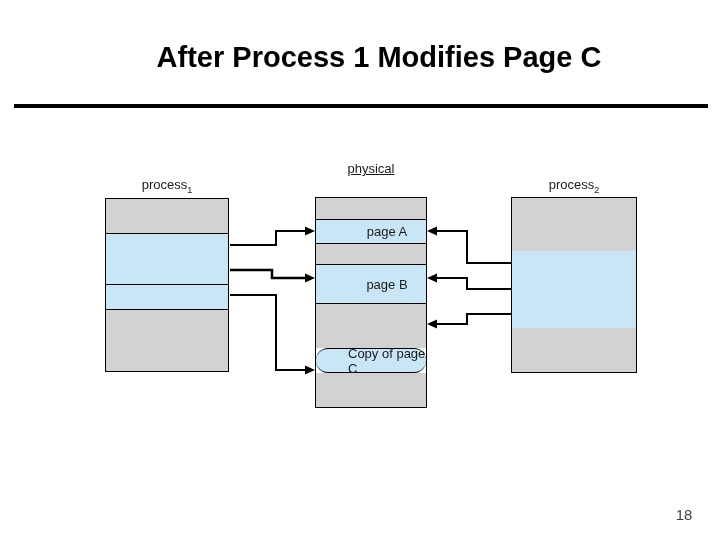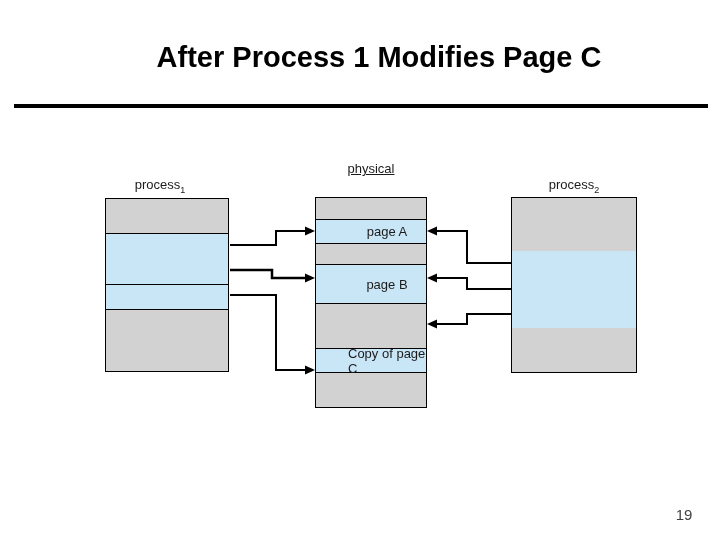--- a/index.html
+++ b/index.html
@@ -46,21 +46,21 @@
 </head>
 <body>
 
 <div class="slide">
 
   <h1 class="title">After Process 1 Modifies Page C</h1>
   <div class="title-rule"></div>
 
   <div>
 
-    <div class="col-label" style="left:98px;width:124px;"><span>process</span><sub>1</sub></div>
+    <div class="col-label" style="left:105px;width:124px;"><span>process</span><sub>1</sub></div>
 
     <div class="col-label two-line" style="left:315px;width:112px;">
       <div>physical</div>
     </div>
 
     <div class="col-label" style="left:511px;width:126px;"><span>process</span><sub>2</sub></div>
 
     <div class="column" style="left:105px;top:198px;width:124px;height:174px;">
       <div class="seg gray" style="height:34px;"></div>
       <div class="seg blue bt" style="height:51px;"></div>
@@ -68,21 +68,21 @@
       <div class="seg gray bt grow"></div>
     </div>
 
     <div class="column" style="left:315px;top:197px;width:112px;height:211px;">
       <div class="seg gray" style="height:21px;"></div>
       <div class="seg blue bt bb labeled" style="height:25px;">page A</div>
       <div class="seg gray" style="height:20px;"></div>
       <div class="seg blue bt bb labeled" style="height:40px;">page B</div>
       <div class="seg gray" style="height:22px;"></div>
       <div class="seg gray" style="height:22px;"></div>
-      <div class="seg blue bt bb labeled" style="height:25px;">Copy of page C</div>
+      <div class="seg blue bt bb labeled" style="height:25px;border-radius:12px;">Copy of page C</div>
       <div class="seg gray grow"></div>
     </div>
 
     <div class="column" style="left:511px;top:197px;width:126px;height:176px;">
       <div class="seg gray" style="height:53px;"></div>
       <div class="seg blue" style="height:77px;"></div>
       <div class="seg gray grow"></div>
     </div>
 
     <svg class="arrows" width="720" height="540" viewBox="0 0 720 540">
@@ -98,14 +98,14 @@
         <polygon points="315,231 305,226.5 305,235.5"></polygon>
         <polygon points="315,278 305,273.5 305,282.5"></polygon>
         <polygon points="315,370 305,365.5 305,374.5"></polygon>
         <polygon points="427,231 437,226.5 437,235.5"></polygon>
         <polygon points="427,278 437,273.5 437,282.5"></polygon>
         <polygon points="427,324 437,319.5 437,328.5"></polygon>
       </g>
     </svg>
   </div>
 
-  <div class="page-number">19</div>
+  <div class="page-number">18</div>
 </div>
 
 </body></html>

